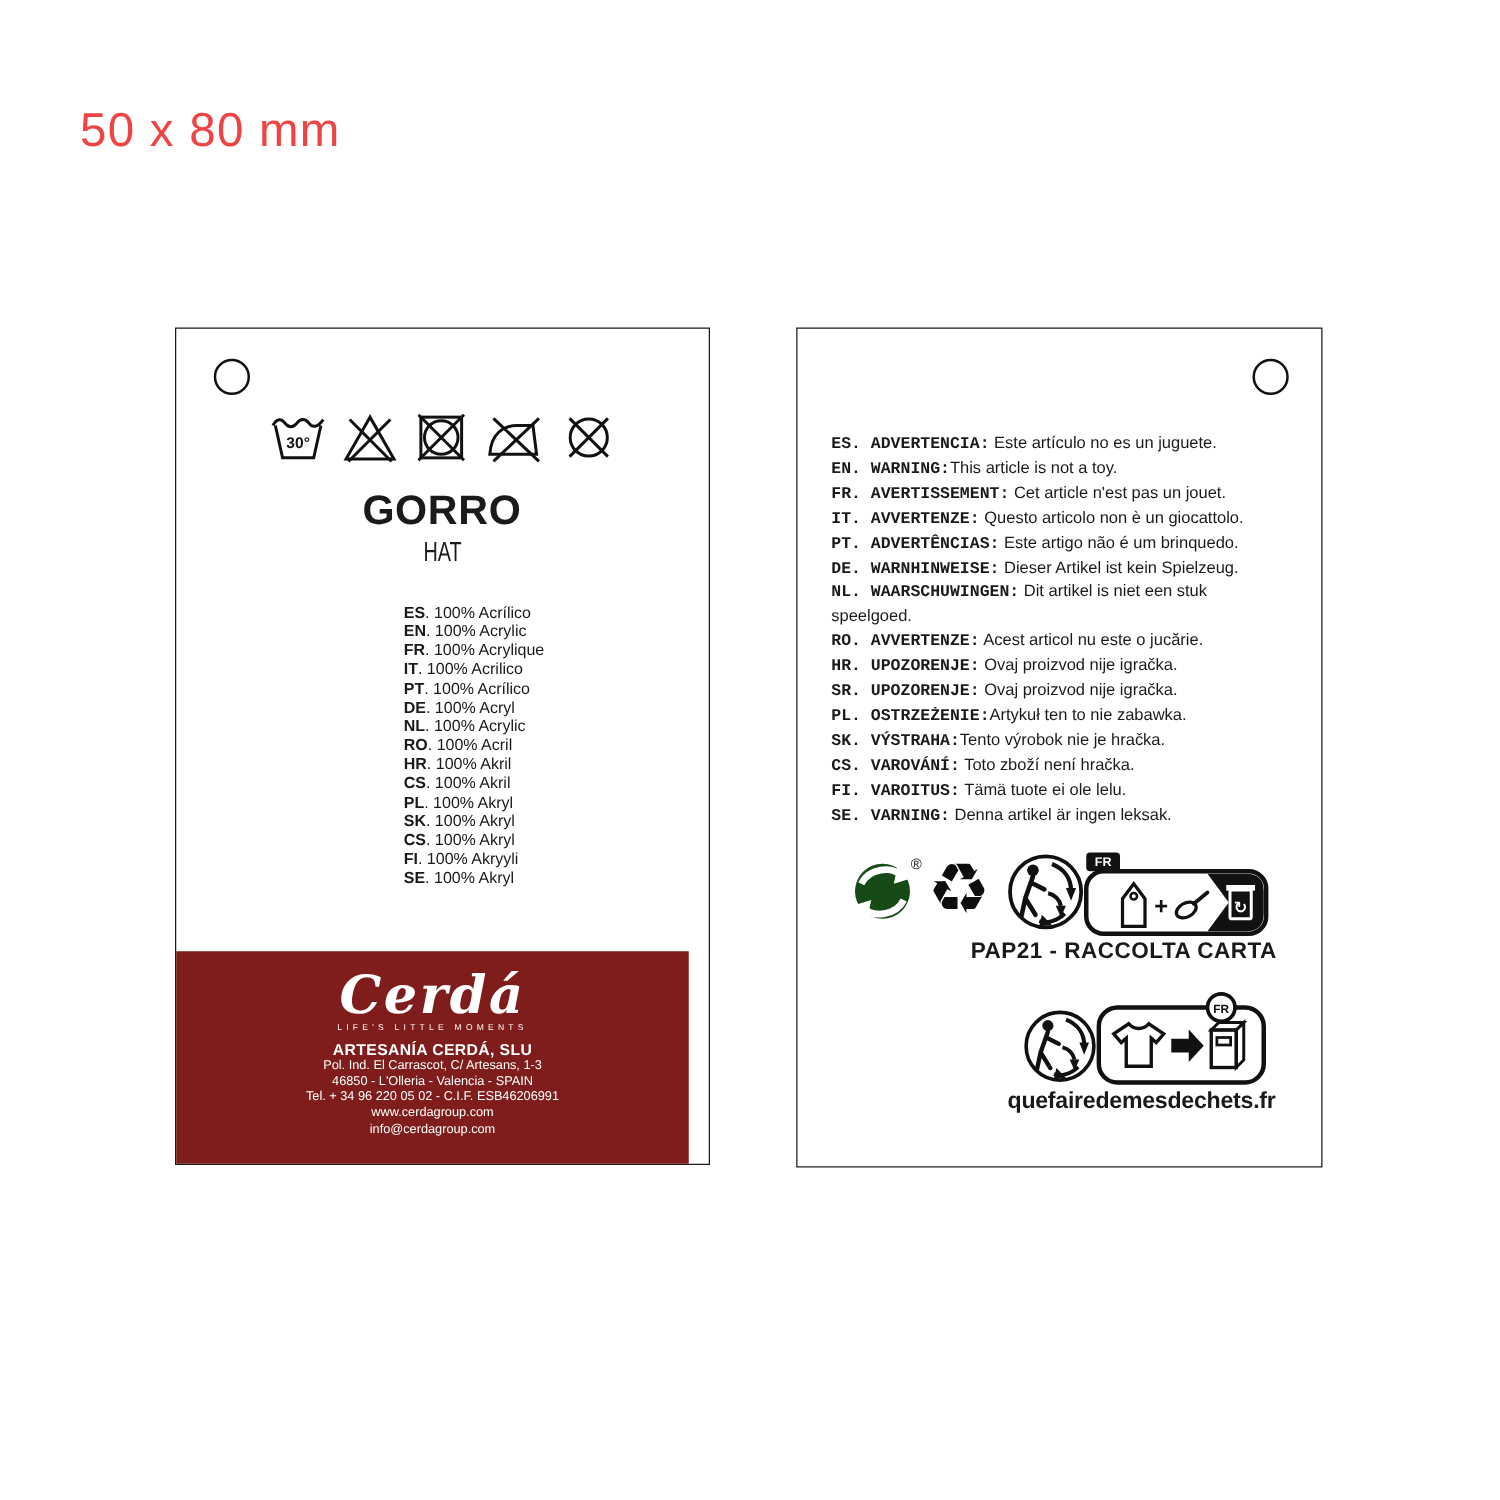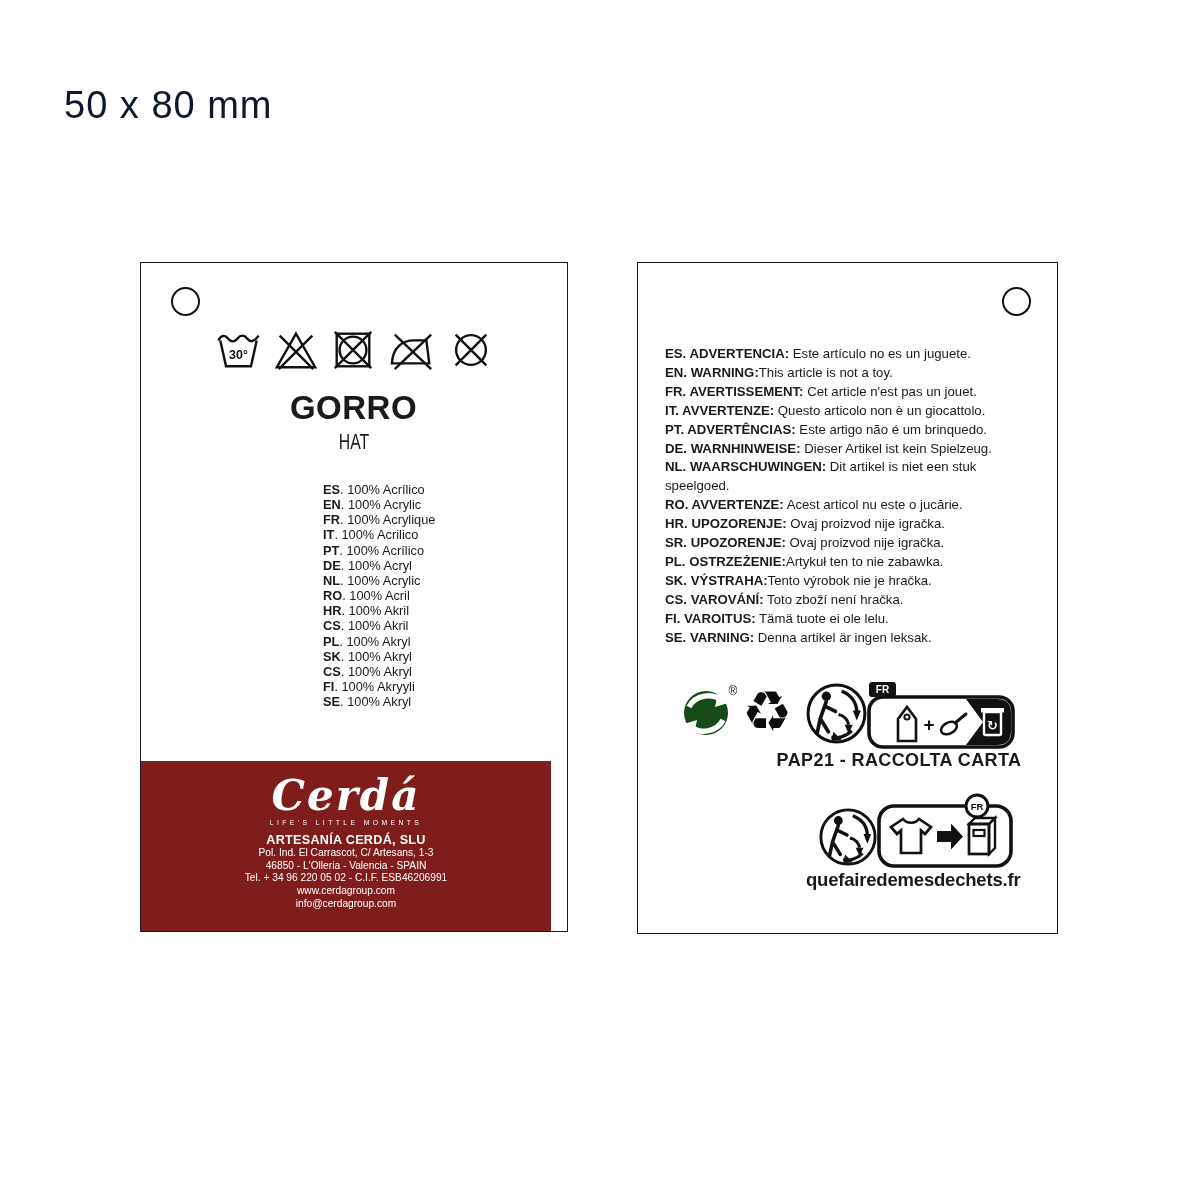--- a/index.html
+++ b/index.html
@@ -1,18 +1,18 @@
 <!DOCTYPE html>
 <html><head>
 <meta charset="utf-8">
 <style>
   html,body{margin:0;padding:0;background:#ffffff;}
   .canvas{position:relative;width:1200px;height:1200px;background:#ffffff;overflow:hidden;
           font-family:"Liberation Sans","DejaVu Sans",sans-serif;color:#1a1a1a;}
-  .size-label{position:absolute;left:64px;top:84px;font-size:38px;color:#0f172a;letter-spacing:1px;}
+  .size-label{position:absolute;left:64px;top:84px;font-size:38px;color:#ef4444;letter-spacing:1px;}
 
   .tag{position:absolute;top:262px;background:#fff;border:1.6px solid #1a1a1a;box-sizing:border-box;}
   .tag.front{left:140px;width:428px;height:670px;}
   .tag.back{left:637px;width:421px;height:672px;}
   .hole{position:absolute;width:25px;height:25px;border:2.6px solid #111;border-radius:50%;top:24px;background:#fff;}
   .front .hole{left:30px;}
   .back .hole{right:26px;}
 
   .care-row{position:absolute;top:64px;left:0;right:0;display:flex;justify-content:center;align-items:center;gap:11px;}
   .care-row svg{display:block;}
@@ -23,21 +23,21 @@
 
   .footer{position:absolute;left:0;right:16px;bottom:0;height:170px;background:#7f1d1d;color:#fff;text-align:center;}
   .brand-script{font-family:"DejaVu Serif","Liberation Serif",serif;font-style:italic;font-weight:bold;
                 font-size:42px;line-height:44px;margin-top:13px;letter-spacing:2px;}
   .brand-tagline{font-size:6.8px;letter-spacing:3.4px;margin-top:1px;}
   .brand-company{font-size:12.6px;font-weight:bold;margin-top:7px;letter-spacing:.3px;}
   .brand-line{font-size:10.2px;line-height:12.7px;}
 
   .warnings{position:absolute;left:27px;top:82px;width:356px;font-size:13.2px;line-height:18.9px;}
   .warn-line{display:block;}
-  .warn-line b{font-weight:bold;}
+  .warn-line b{font-weight:bold;font-family:Liberation Mono, monospace;}
 
   .icon-abs{position:absolute;}
   .recycle-glyph{position:absolute;left:104px;top:420px;font-size:56px;line-height:58px;color:#0d0d0d;
                  font-family:"DejaVu Sans",sans-serif;}
   .pap-caption{position:absolute;top:487px;left:100px;width:322px;text-align:center;font-weight:bold;
                font-size:18px;letter-spacing:.4px;}
   .fire{position:absolute;left:28px;top:557px;width:164px;text-align:center;}
   .fire-big{font-size:17px;font-weight:bold;line-height:19.5px;}
   .fire-sub{font-size:9.2px;margin-top:7px;}
   .waste-url{position:absolute;left:168px;top:606px;width:212px;text-align:center;font-weight:bold;

